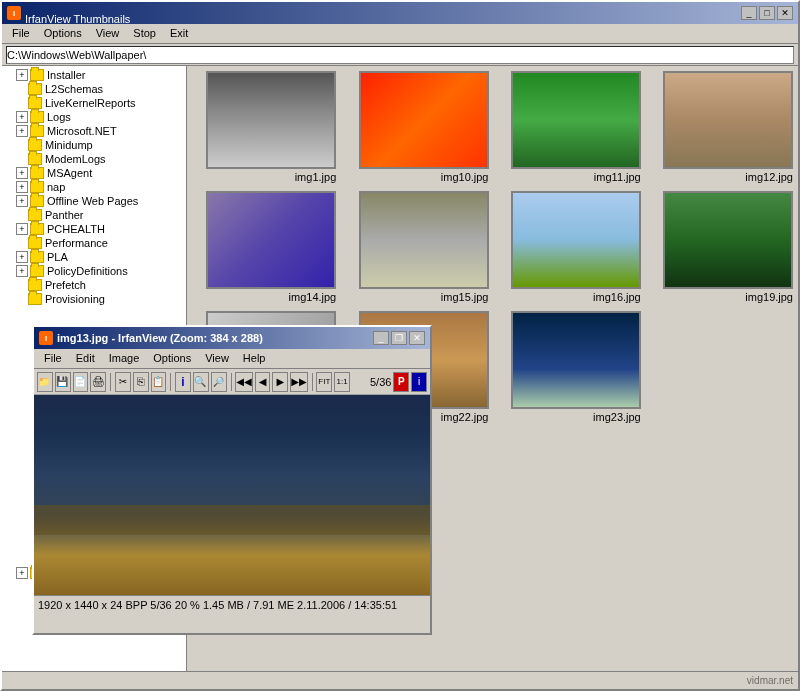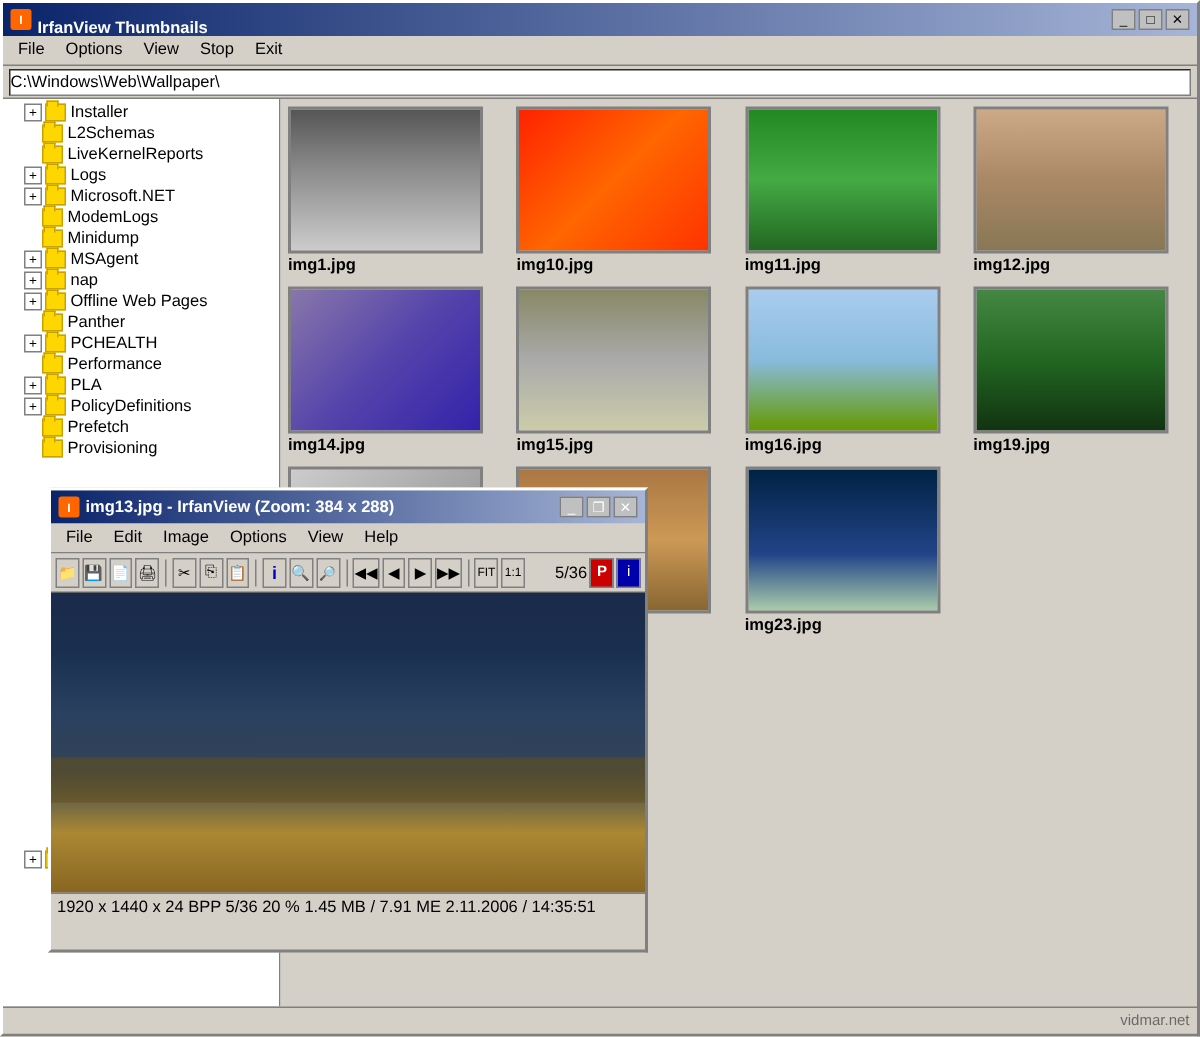--- a/index.html
+++ b/index.html
@@ -34,21 +34,21 @@
       gap: 4px;
     }
     .title-bar-icon {
       width: 14px; height: 14px;
       background: #ff6600;
       border-radius: 2px;
       font-size: 8px;
       display: flex; align-items: center; justify-content: center;
       color: white; font-weight: bold;
     }
-    .title-bar-text { font-size: 11px; font-weight: bold; margin-top: 11px; }
+    .title-bar-text { font-size: 11px; font-weight: normal; margin-top: 11px; }
     .title-bar-controls { display: flex; gap: 2px; }
     .title-btn {
       width: 16px; height: 14px;
       border: 1px solid #808080;
       background: #c0c0c0;
       display: flex; align-items: center; justify-content: center;
       font-size: 9px; cursor: pointer; color: #000;
     }
     .title-btn.close { background: #c0c0c0; }
 
@@ -145,23 +145,22 @@
       padding: 5px;
     }
     .thumb-grid {
       display: grid;
       grid-template-columns: repeat(4, 1fr);
       gap: 8px;
     }
     .thumb-item {
       display: flex;
       flex-direction: column;
-      align-items: flex-start;
+      align-items: flex-end;
       cursor: pointer;
-      font-weight: bold;
     }
     .thumb-img {
       width: 130px; height: 98px;
       border: 2px solid #808080;
       overflow: hidden;
       display: flex; align-items: center; justify-content: center;
       background: #888;
     }
     .thumb-label {
       font-size: 11px;
@@ -357,27 +356,27 @@
       <div class="tree-item">
         <div class="tree-spacer"></div>
         <div class="tree-expander">+</div>
         <div class="folder-icon"></div>
         <span class="tree-label">Microsoft.NET</span>
       </div>
       <div class="tree-item">
         <div class="tree-spacer"></div>
         <div class="tree-spacer"></div>
         <div class="folder-icon"></div>
+        <span class="tree-label">Minidump</span>
+      </div>
+      <div class="tree-item">
+        <div class="tree-spacer"></div>
+        <div class="tree-spacer"></div>
+        <div class="folder-icon"></div>
         <span class="tree-label">ModemLogs</span>
-      </div>
-      <div class="tree-item">
-        <div class="tree-spacer"></div>
-        <div class="tree-spacer"></div>
-        <div class="folder-icon"></div>
-        <span class="tree-label">Minidump</span>
       </div>
       <div class="tree-item">
         <div class="tree-spacer"></div>
         <div class="tree-expander">+</div>
         <div class="folder-icon"></div>
         <span class="tree-label">MSAgent</span>
       </div>
       <div class="tree-item">
         <div class="tree-spacer"></div>
         <div class="tree-expander">+</div>

